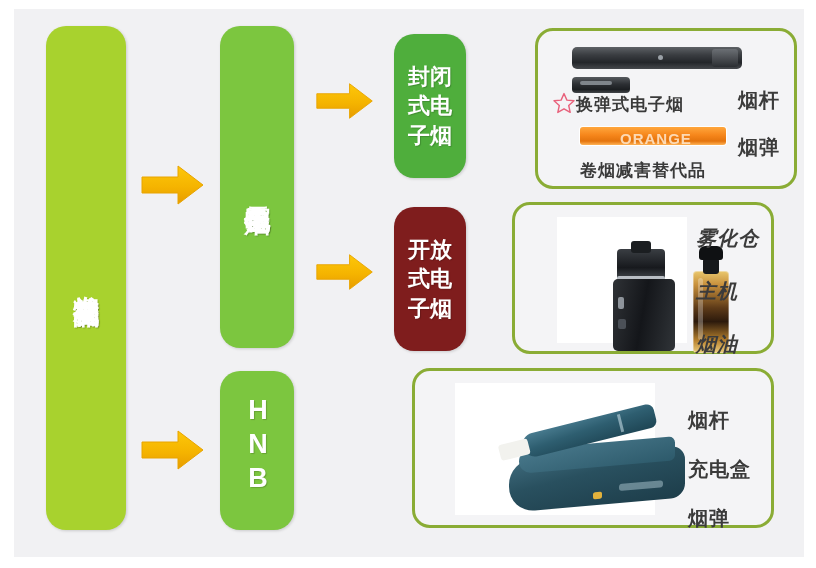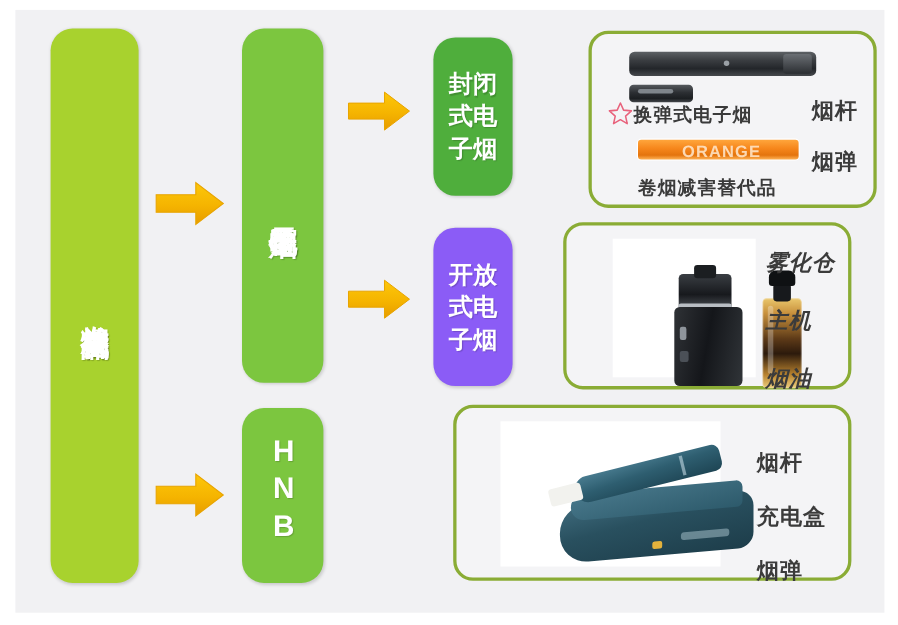--- a/index.html
+++ b/index.html
@@ -79,21 +79,21 @@
     font-size: 27px;
     letter-spacing: 0px;
   }
   
   #box-closed {
     left: 394px; top: 34px; width: 72px; height: 144px;
     background: #4fae3c;
   }
   #box-open {
     left: 394px; top: 207px; width: 72px; height: 144px;
-    background: #8b5cf6;
+    background: #7f1d1d;
   }
 
   
   .arrow {
     position: absolute;
   }
   .arrow svg { display: block; }
 
   
   .panel {

